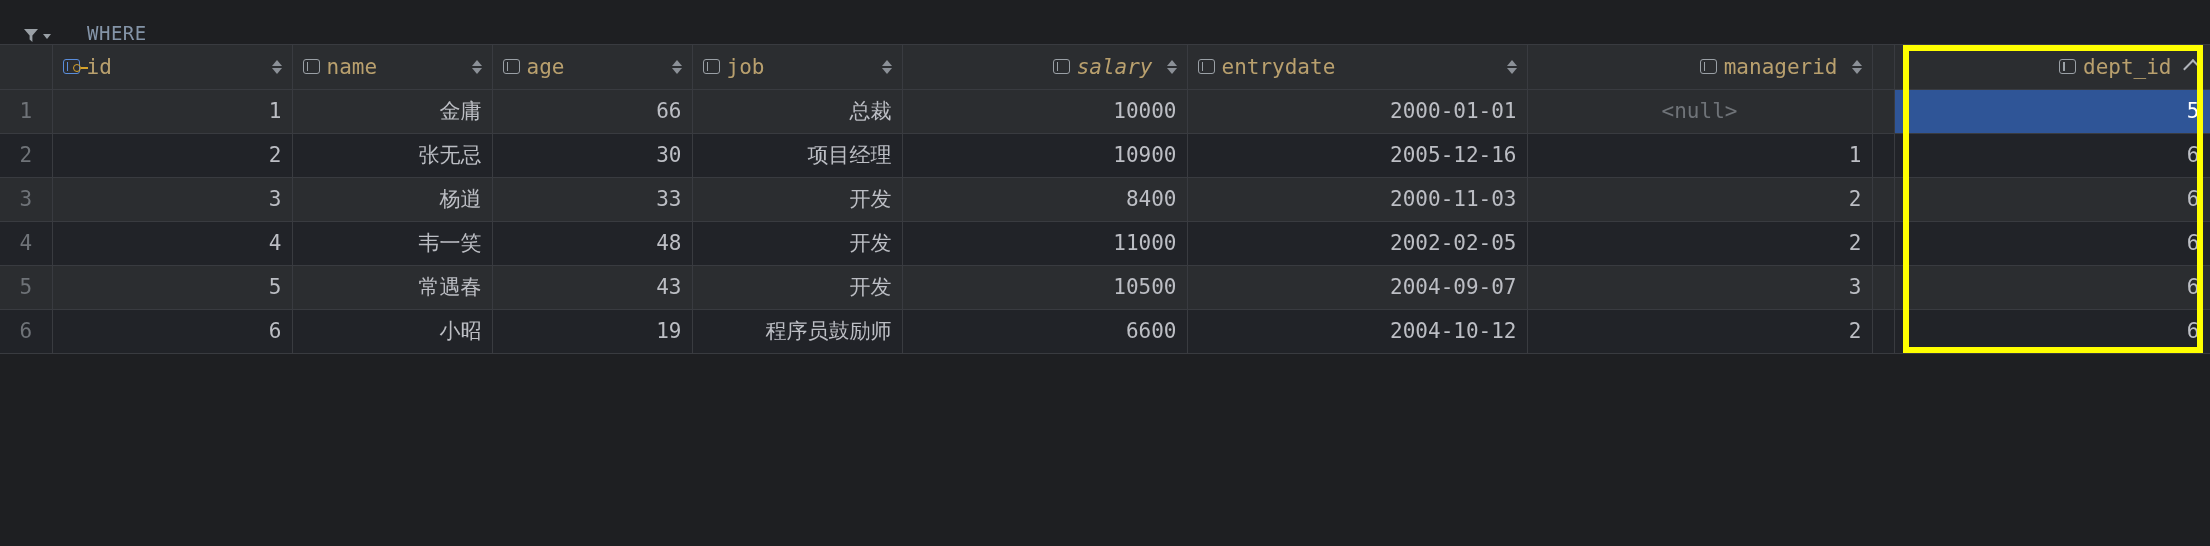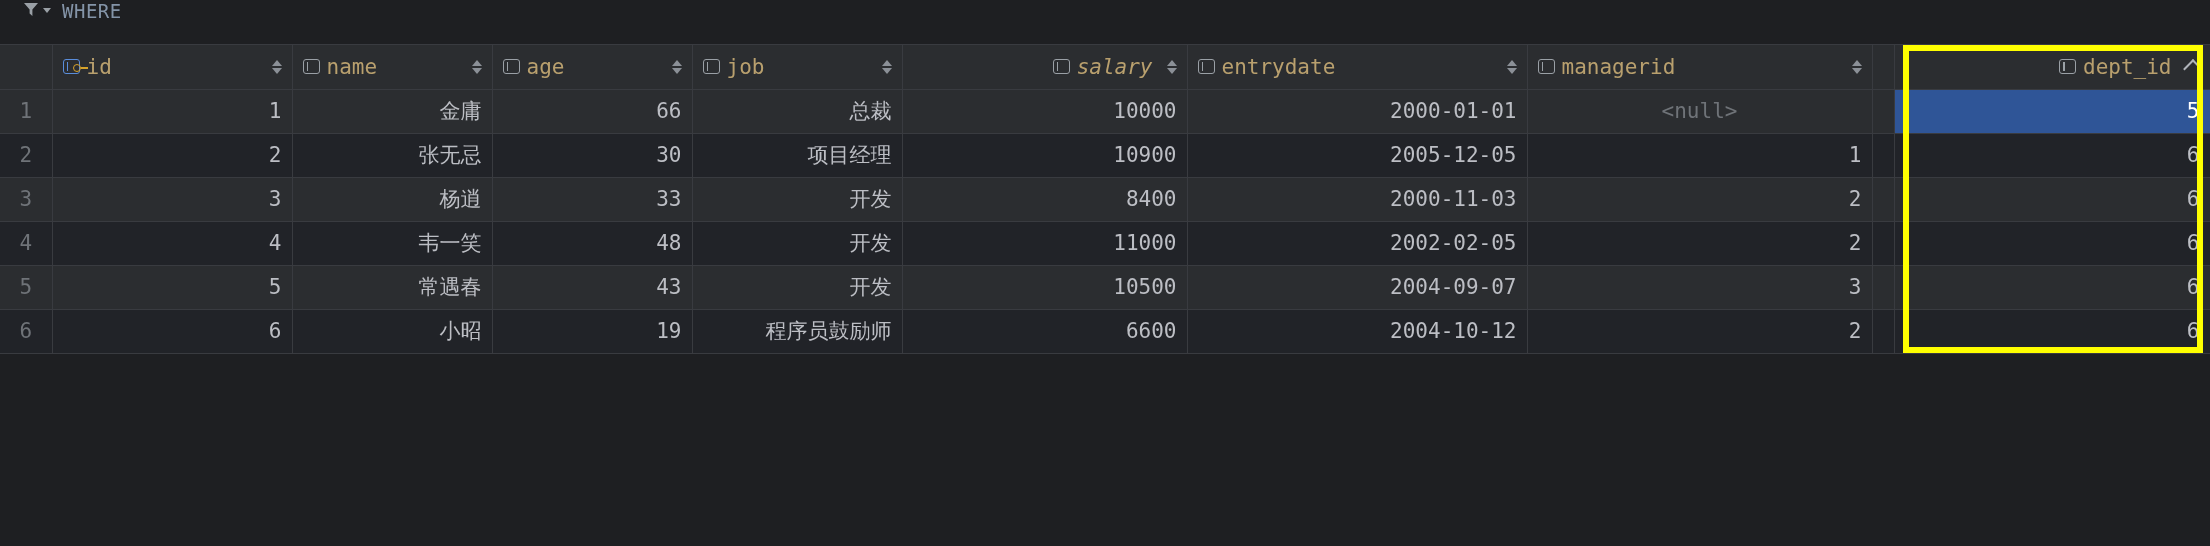--- a/index.html
+++ b/index.html
@@ -18,22 +18,23 @@
   .topbar {
     position: relative;
     height: 44px;
     background: #1e1f22;
     display: flex;
     align-items: center;
     box-sizing: border-box;
   }
   .topbar-seg {
     display: flex;
-    align-items: flex-start;
+    align-items: flex-end;
     height: 100%;
+    gap: 25px;
   }
   .seg-where { margin-left: 22px; }
   .seg-order { margin-left: 272px; }
 
   .icon-btn {
     display: inline-flex;
     align-items: center;
     gap: 3px;
     cursor: pointer;
   }
@@ -337,21 +338,21 @@
               <span class="th-label">entrydate</span>
             </span>
             <span class="sort-updown">
               <span class="tri-up"></span>
               <span class="tri-down"></span>
             </span>
           </div>
         </th>
 
         <th>
-          <div class="th-inner pad-sort" style="gap:14px;">
+          <div class="th-inner pad-sort" style="justify-content:flex-end;gap:14px;">
             <span class="th-left">
               <span class="col-icon"></span>
               <span class="th-label">managerid</span>
             </span>
             <span class="sort-updown">
               <span class="tri-up"></span>
               <span class="tri-down"></span>
             </span>
           </div>
         </th>
@@ -384,21 +385,21 @@
         <td class="num sel">5</td>
       </tr>
 
       <tr class="even">
         <td class="rownum">2</td>
         <td class="num">2</td>
         <td class="txt">张无忌</td>
         <td class="num">30</td>
         <td class="txt">项目经理</td>
         <td class="num">10900</td>
-        <td class="txt">2005-12-05</td>
+        <td class="txt">2005-12-16</td>
         <td class="num">1</td>
         <td class="spacer-col"></td>
         <td class="num">6</td>
       </tr>
 
       <tr class="odd">
         <td class="rownum">3</td>
         <td class="num">3</td>
         <td class="txt">杨逍</td>
         <td class="num">33</td>

